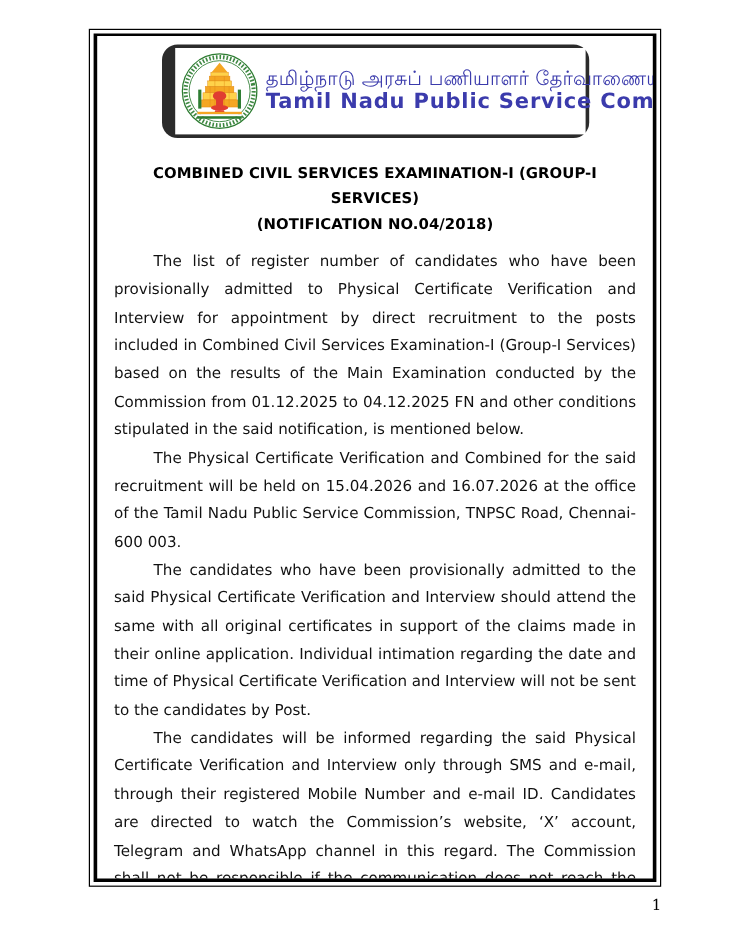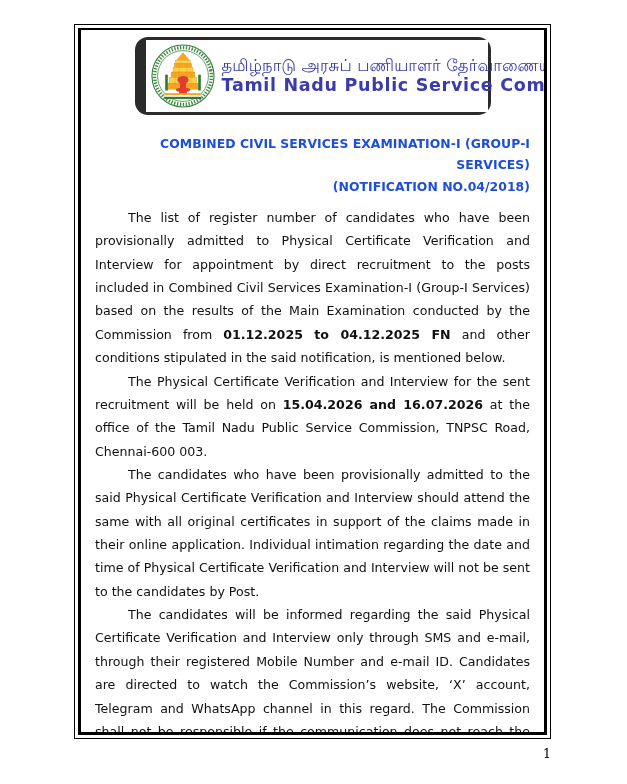--- a/index.html
+++ b/index.html
@@ -105,40 +105,39 @@
   
   .headings {
     margin-top: 18px;
     text-align: center;
   }
   .headings .hline {
     font-weight: bold;
     font-size: 12.4px;
     letter-spacing: 0.05px;
     line-height: 1.72;
-    color: #1d4ed8;
-    text-align: right;
+    color: #000000;
   }
 
   
   .body-text {
     margin-top: 9px;
     font-size: 12.6px;
     line-height: 1.855;
     text-align: justify;
     color: #111;
   }
   .body-text p {
     margin: 0 0 0 0;
     text-indent: 33px;
     text-align: justify;
     text-justify: inter-word;
   }
   .body-text p.tight { margin-top: 0; }
-  b { font-weight: bold; }
+  b { font-weight: normal; }
 
   
   .page-number {
     position: absolute;
     left: 0;
     top: 746px;
     width: 551px;
     text-align: right;
     font-size: 12.5px;
     font-family: "DejaVu Serif", serif;
@@ -208,21 +207,21 @@
 
       <div class="headings">
         <div class="hline">COMBINED CIVIL SERVICES EXAMINATION-I (GROUP-I SERVICES)</div>
         <div class="hline">(NOTIFICATION NO.04/2018)</div>
       </div>
 
       <div class="body-text">
 
         <p><span>The list of register number of candidates who have been provisionally admitted to Physical Certificate Verification and Interview for appointment by direct recruitment to the posts included in Combined Civil Services Examination-I (Group-I Services) based on the results of the Main Examination conducted by the Commission from </span><b>01.12.2025 to 04.12.2025 FN</b><span> and other conditions stipulated in the said notification, is mentioned below.</span></p>
 
-        <p class="tight"><span>The Physical Certificate Verification and Interview for the sent recruitment will be held on </span><b>15.04.2026 and 16.07.2026</b><span> at the office of the Tamil Nadu Public Service Commission, TNPSC Road, Chennai-600 003.</span></p>
+        <p class="tight"><span>The Physical Certificate Verification and Combined for the said recruitment will be held on </span><b>15.04.2026 and 16.07.2026</b><span> at the office of the Tamil Nadu Public Service Commission, TNPSC Road, Chennai-600 003.</span></p>
 
         <p class="tight">The candidates who have been provisionally admitted to the said Physical Certificate Verification and Interview should attend the same with all original certificates in support of the claims made in their online application. Individual intimation regarding the date and time of Physical Certificate Verification and Interview will not be sent to the candidates by Post.</p>
 
         <p class="tight">The candidates will be informed regarding the said Physical Certificate Verification and Interview only through SMS and e-mail, through their registered Mobile Number and e-mail ID. Candidates are directed to watch the Commission’s website, ‘X’ account, Telegram and WhatsApp channel in this regard. The Commission shall not be responsible if the communication does not reach the candidate due to</p>
 
       </div>
 
     </div>
   </div>
 </div>

